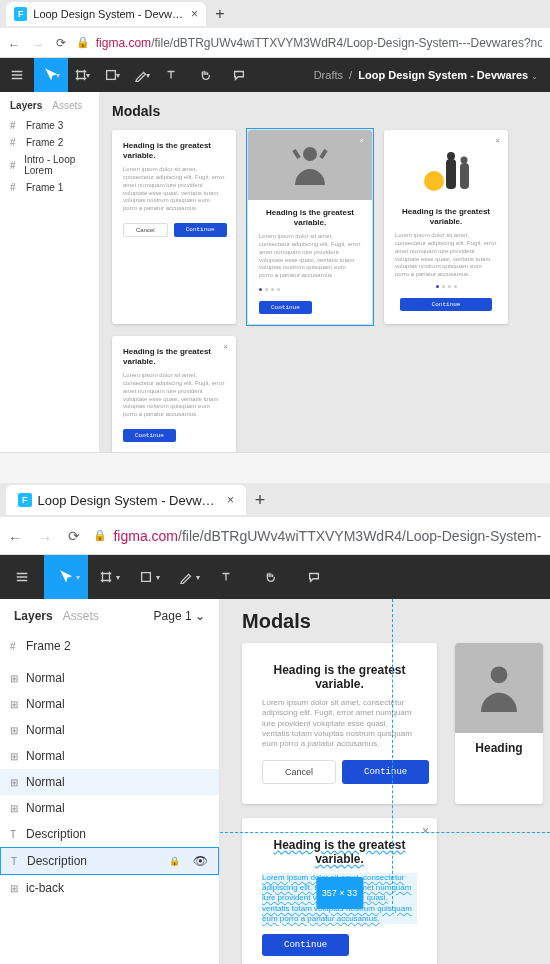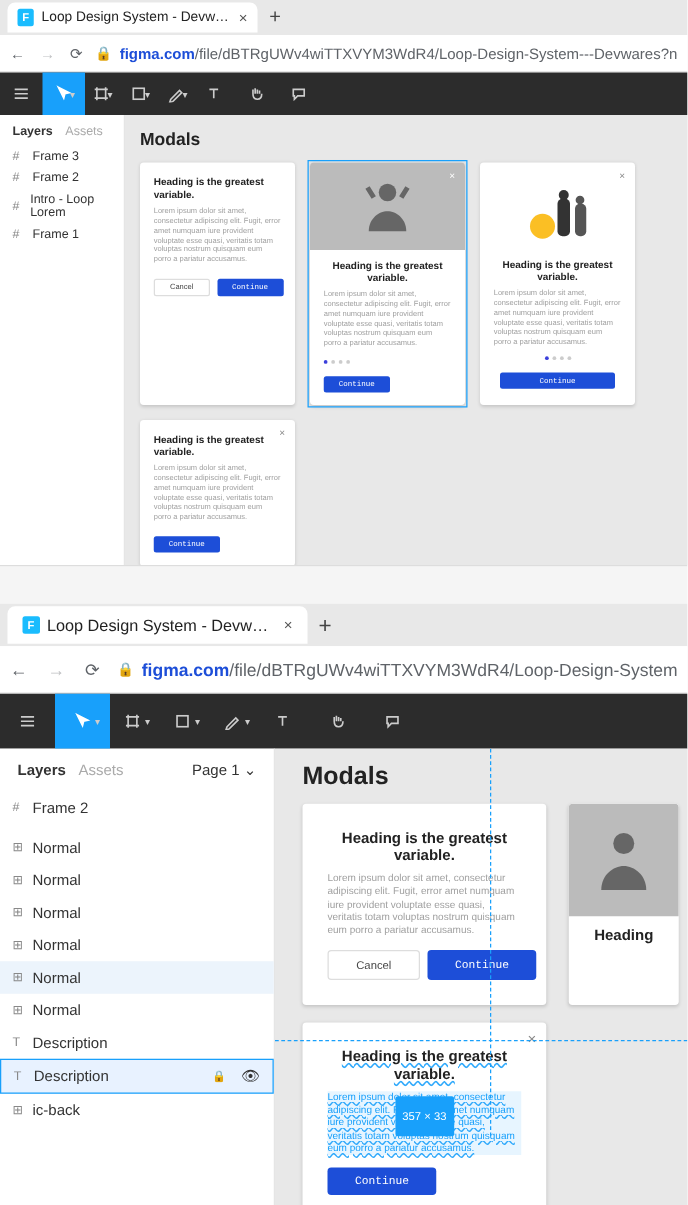--- a/index.html
+++ b/index.html
@@ -9,21 +9,21 @@
 
   
   .tabbar { display:flex; align-items:center; background:#e8e8e8; height:28px; padding-left:6px; gap:4px;}
   .favi { width:14px; height:14px; background:#1abcfe; border-radius:2px; display:flex; align-items:center; justify-content:center; font:700 9px/1 sans-serif; color:#fff;}
   .tab { display:flex; align-items:center; gap:6px; background:#fff; height:24px; border-radius:6px 6px 0 0; padding:0 8px; font-size:11px; color:#222; max-width:200px;}
   .tab .x { color:#555; font-size:12px;}
   .newtab { width:20px; text-align:center; color:#444;}
   .addr { display:flex; align-items:center; height:30px; background:#fff; padding:0 8px; gap:10px; font-size:12px; color:#5f6368; border-bottom:1px solid #ddd;}
   .addr .nav { display:flex; gap:12px; color:#5f6368;}
   .addr .url { display:flex; align-items:center; gap:6px; flex:1; overflow:hidden; white-space:nowrap;}
-  .lock { font-size:11px;} .urlB{color:#1d4ed8;font-weight:bold;} .urlC{color:#5f6368;}
+  .lock { font-size:11px;} .urlB{color:#be185d;} .urlC{color:#5f6368;}
 
   
   .figbar { display:flex; align-items:center; background:#2c2c2c; height:34px; color:#ccc; font-size:11px;}
   .figbtn { width:34px; height:34px; display:flex; align-items:center; justify-content:center; cursor:pointer;}
   .figbtn svg { width:14px; height:14px; stroke:#ccc; fill:none; stroke-width:1.5;}
   .figbtn.move { background:#18a0fb;}
   .figbtn.move svg { stroke:#fff; fill:#fff;}
   .caret { font-size:8px; margin-left:-12px; margin-right:4px; color:#ccc;}
   .figspacer{flex:1;}
   .crumb { padding:0 12px; color:#aaa;}
@@ -136,20 +136,26 @@
         <svg viewBox="0 0 16 16">
           <path d="M5 8V4m2 4V3m2 5V4m2 4V5M5 8c0 3 1 5 4 5s4-2 4-5"></path>
         </svg>
       </div>
     <div class="figbtn">
         <svg viewBox="0 0 16 16">
           <path d="M3 4h10v6H7l-3 3V10H3z"></path>
         </svg>
       </div>
     <div class="figspacer"></div>
+    <div class="crumb">
+      <span>Drafts</span>
+      &nbsp;/&nbsp;
+      <b>Loop Design System - Devwares</b>
+      <span style="font-size:8px;"> ⌄</span>
+    </div>
   </div>
 
   <div class="app" style="--h:360px;--sw:100px;">
     <div class="side">
       <div class="ltabs">
         <span class="on">Layers</span>
         <span>Assets</span>
       </div>
       <div class="litem">
           <span class="ic">#</span>

